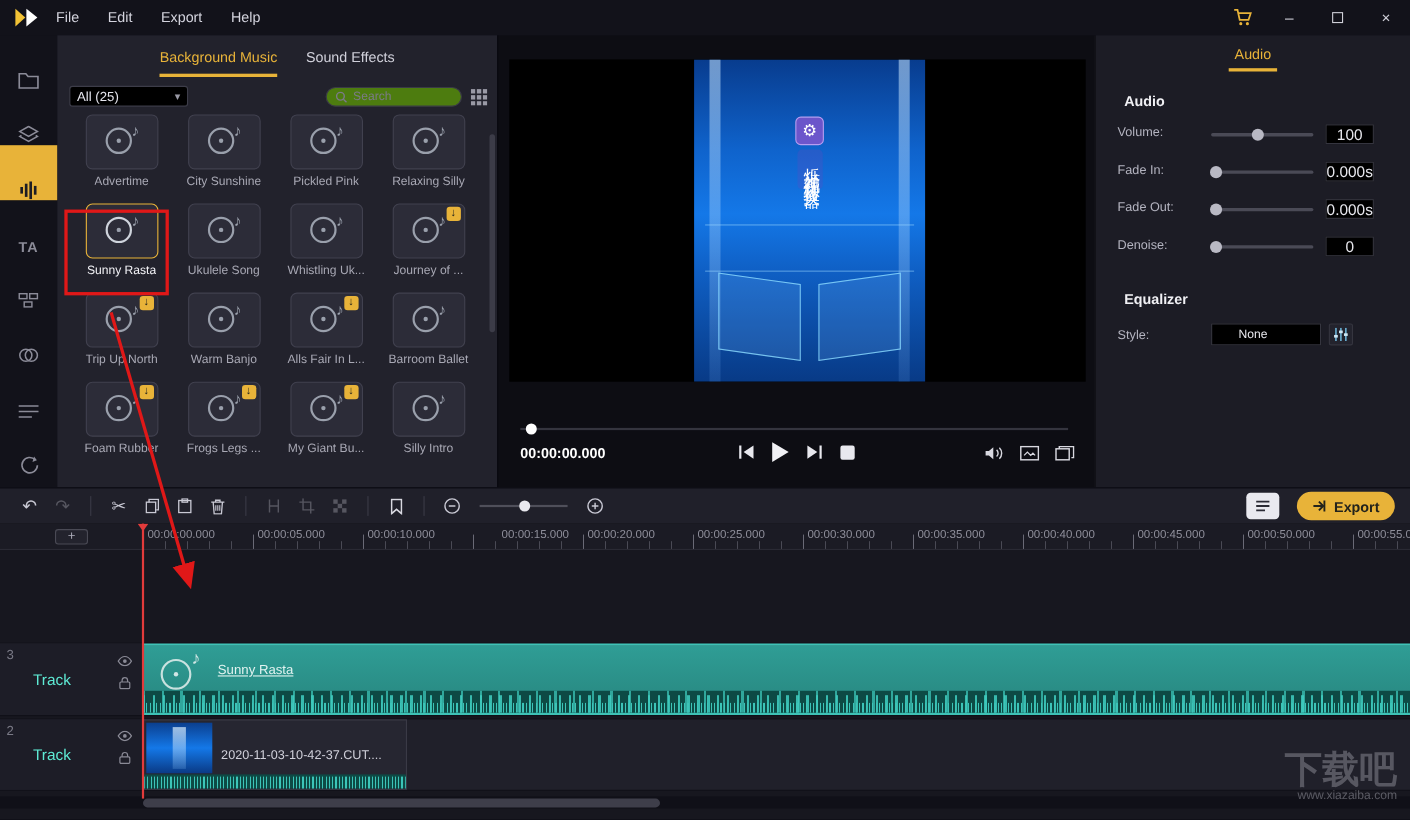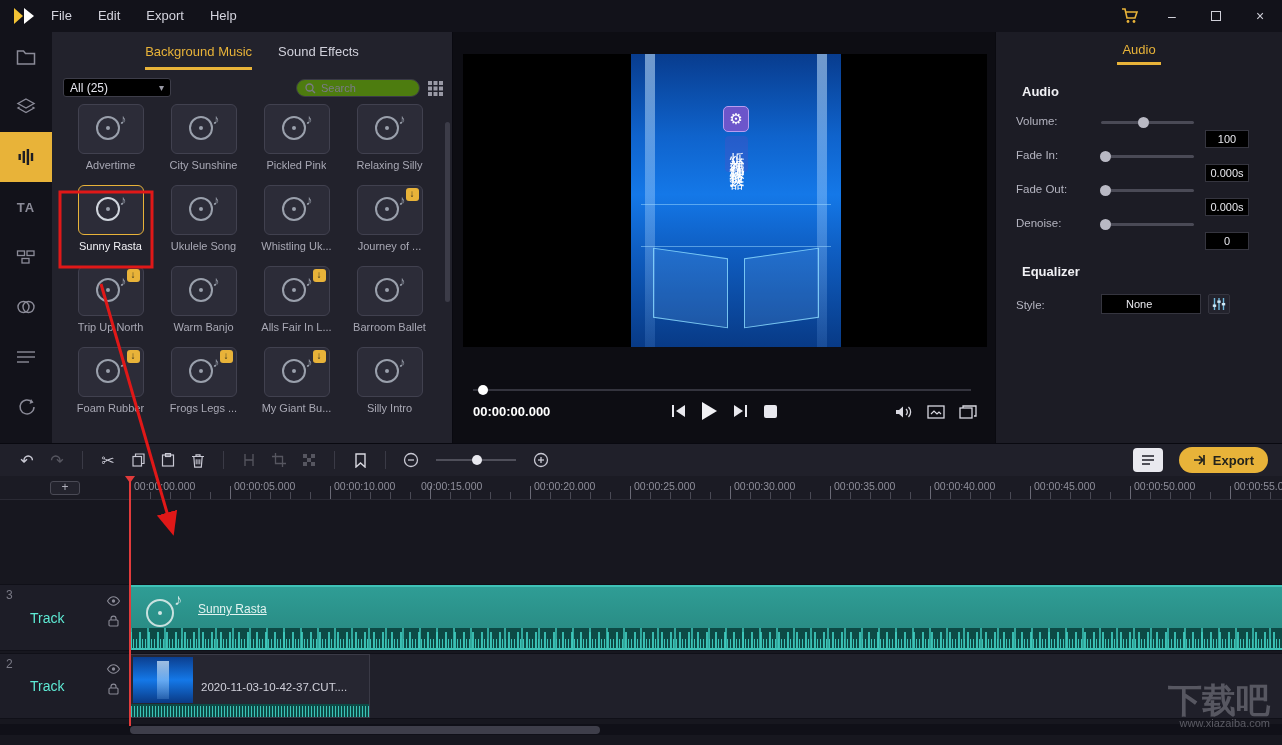--- a/index.html
+++ b/index.html
@@ -13,21 +13,21 @@
   .logo { width:26px; height:20px; margin-left:12px; display:flex; align-items:center; }
   .menu-item { padding:0 13px; height:32px; line-height:32px; color:#d4d4de; cursor:default; }
   .win-title { position:absolute; left:0; right:0; text-align:center; color:#e4e4ec; font-size:13.5px; pointer-events:none; }
   .tb-right { margin-left:auto; display:flex; align-items:center; height:32px; }
   .cart-btn { width:40px; height:32px; display:flex; align-items:center; justify-content:center; }
   .win-btn { width:44px; height:32px; display:flex; align-items:center; justify-content:center; color:#cfcfd8; font-size:14px; }
   .max-rect { width:10px; height:10px; border:1.4px solid #cfcfd8; }
 
   
   .sidebar { position:absolute; left:0; top:32px; width:52px; height:411px; background:#12121a; z-index:4; }
-  .side-item { width:52px; height:50px; display:flex; align-items:center; justify-content:center; color:#8b8b98; }
+  .side-item { width:52px; height:50px; display:flex; align-items:flex-end; justify-content:center; color:#8b8b98; }
   .side-item.active { background:#e8b339; color:#1d1d24; }
   .ta-glyph { font-size:13px; letter-spacing:1px; color:#8b8b98; font-weight:bold; }
 
   
   .media-panel { position:absolute; left:52px; top:32px; width:400px; height:411px; background:#22222c; }
   .tab-strip { height:38px; display:flex; align-items:flex-end; justify-content:center; gap:26px; padding-bottom:0; }
   .mtab { font-size:13px; color:#d0d0da; padding-bottom:8px; border-bottom:3px solid transparent; }
   .mtab.active { color:#e8b339; border-bottom-color:#e8b339; }
   .filter-row { position:absolute; left:0; top:44px; width:100%; height:26px; }
   .dropdown { position:absolute; left:11px; top:2px; width:108px; height:19px; background:#000000; border:1px solid #3d3d49;
@@ -92,21 +92,21 @@
   
   .right-panel { position:absolute; left:995px; top:32px; width:287px; height:411px; background:#1c1c25; border-left:1px solid #0a0a10; }
   .rp-tab { position:absolute; left:0; top:10px; width:100%; text-align:center; font-size:13px; color:#e8b339; }
   .rp-tab-underline { position:absolute; left:50%; margin-left:-22px; top:30px; width:44px; height:3px; background:#e8b339; }
   .rp-sec-title { position:absolute; left:26px; font-size:13px; color:#f0f0f4; font-weight:bold; }
   .prow { position:absolute; left:0; width:100%; height:20px; }
   .plabel { position:absolute; left:20px; top:3px; font-size:11.5px; color:#b4b4c0; }
   .ptrack { position:absolute; left:105px; top:9px; width:93px; height:3px; background:#4a4a56; border-radius:2px; }
   .phandle { position:absolute; top:-4px; width:11px; height:11px; background:#b9b9c4; border-radius:50%; margin-left:-5px; }
   .pvalue { position:absolute; left:209px; top:1px; width:44px; height:18px; background:#000; border:1px solid #35353f;
-            color:#e8e8ee; font-size:11px; text-align:center; line-height:16px;margin-top:17px; }
+            color:#e8e8ee; font-size:14px; text-align:center; line-height:16px; }
   .eq-dd { position:absolute; left:105px; top:-2px; width:100px; height:20px; background:#000; border:1px solid #35353f;
            color:#e8e8ee; font-size:11px; line-height:18px; padding-left:24px; }
   .eq-btn { position:absolute; left:212px; top:-2px; width:22px; height:20px; background:#23232d; border:1px solid #35353f;
             display:flex; align-items:center; justify-content:center; border-radius:2px; }
 
   
   .toolbar { position:absolute; left:0; top:443px; width:1282px; height:33px; background:#20202a; border-top:1px solid #090910;
              display:flex; align-items:center; padding:0 14px; gap:4px; }
   .tbtn { min-width:26px; height:26px; display:flex; align-items:center; justify-content:center; color:#c9c9d4; font-size:16px; }
   .tbtn.disabled { color:#565660; }
@@ -669,21 +669,21 @@
   </div>
 
   <div class="timeline">
     <div class="ruler">
       <div class="ticks-minor"></div>
       <div class="ticks-major"></div>
       <div class="add-track-btn">+</div>
       <span class="rlabel" style="left:134px">00:00:00.000</span>
       <span class="rlabel" style="left:234px">00:00:05.000</span>
       <span class="rlabel" style="left:334px">00:00:10.000</span>
-      <span class="rlabel" style="left:421px">00:00:15.000</span>
+      <span class="rlabel" style="left:456px">00:00:15.000</span>
       <span class="rlabel" style="left:534px">00:00:20.000</span>
       <span class="rlabel" style="left:634px">00:00:25.000</span>
       <span class="rlabel" style="left:734px">00:00:30.000</span>
       <span class="rlabel" style="left:834px">00:00:35.000</span>
       <span class="rlabel" style="left:934px">00:00:40.000</span>
       <span class="rlabel" style="left:1034px">00:00:45.000</span>
       <span class="rlabel" style="left:1134px">00:00:50.000</span>
       <span class="rlabel" style="left:1234px">00:00:55.000</span>
     </div>
 

